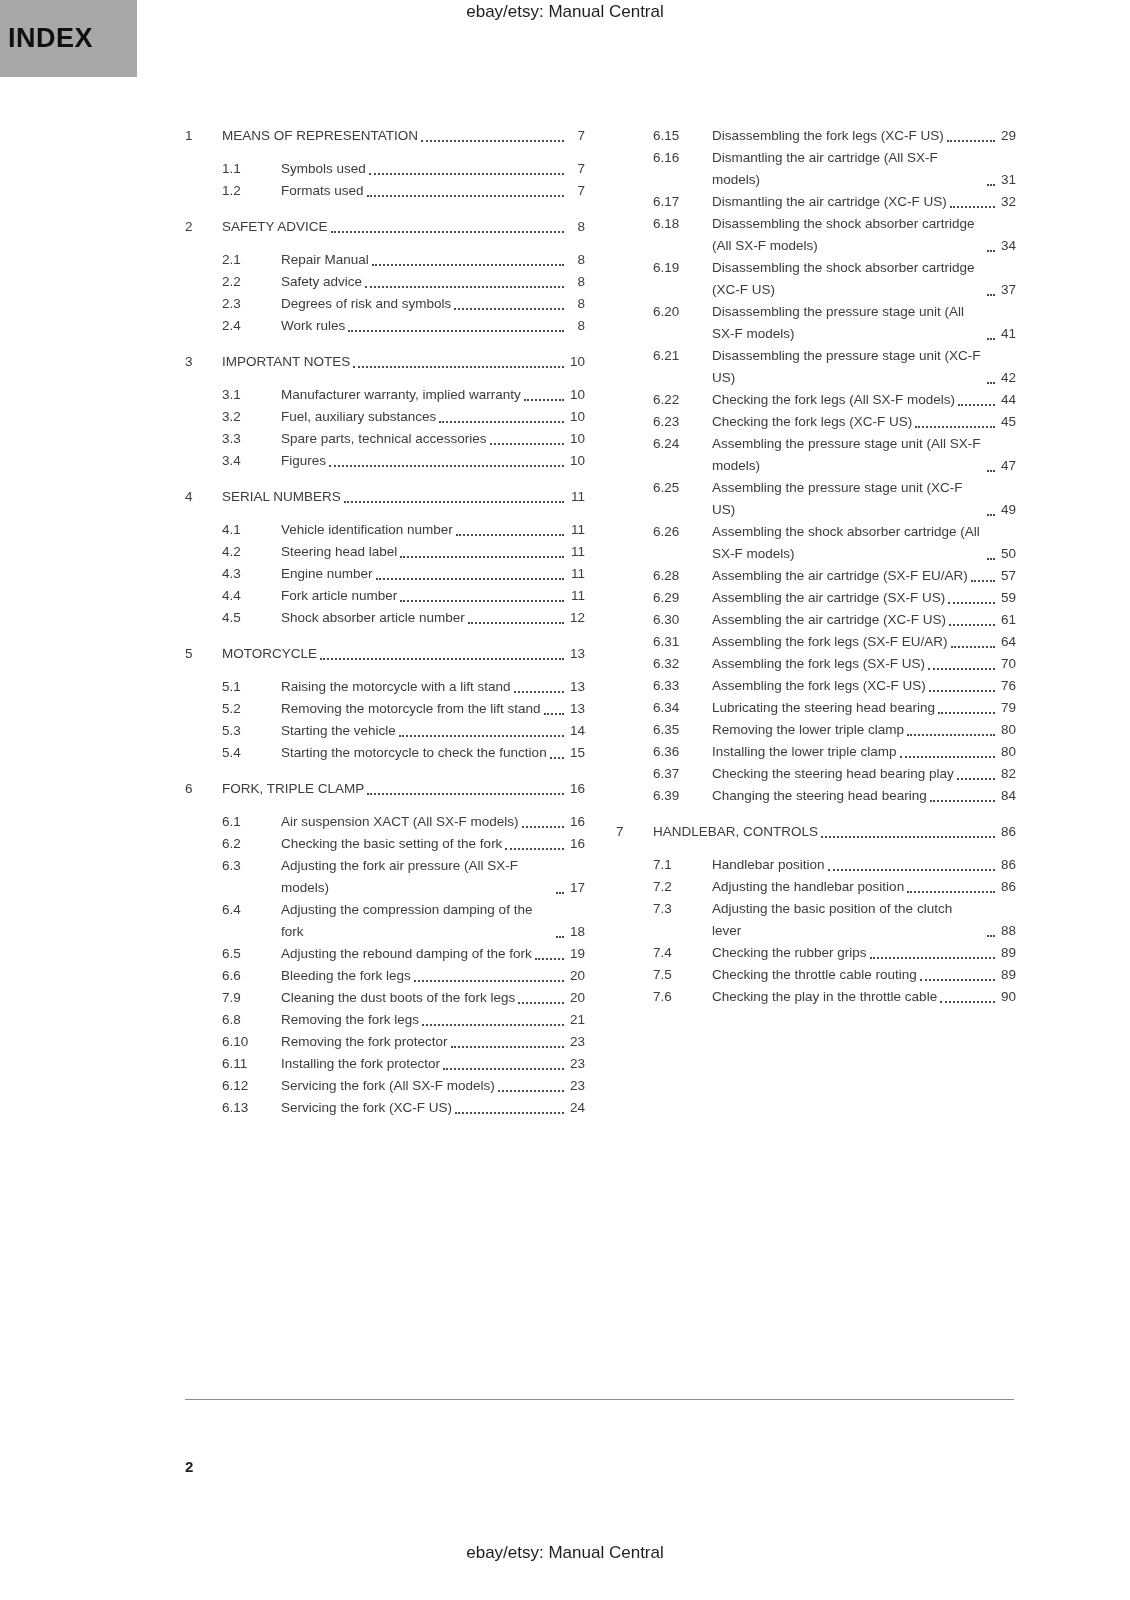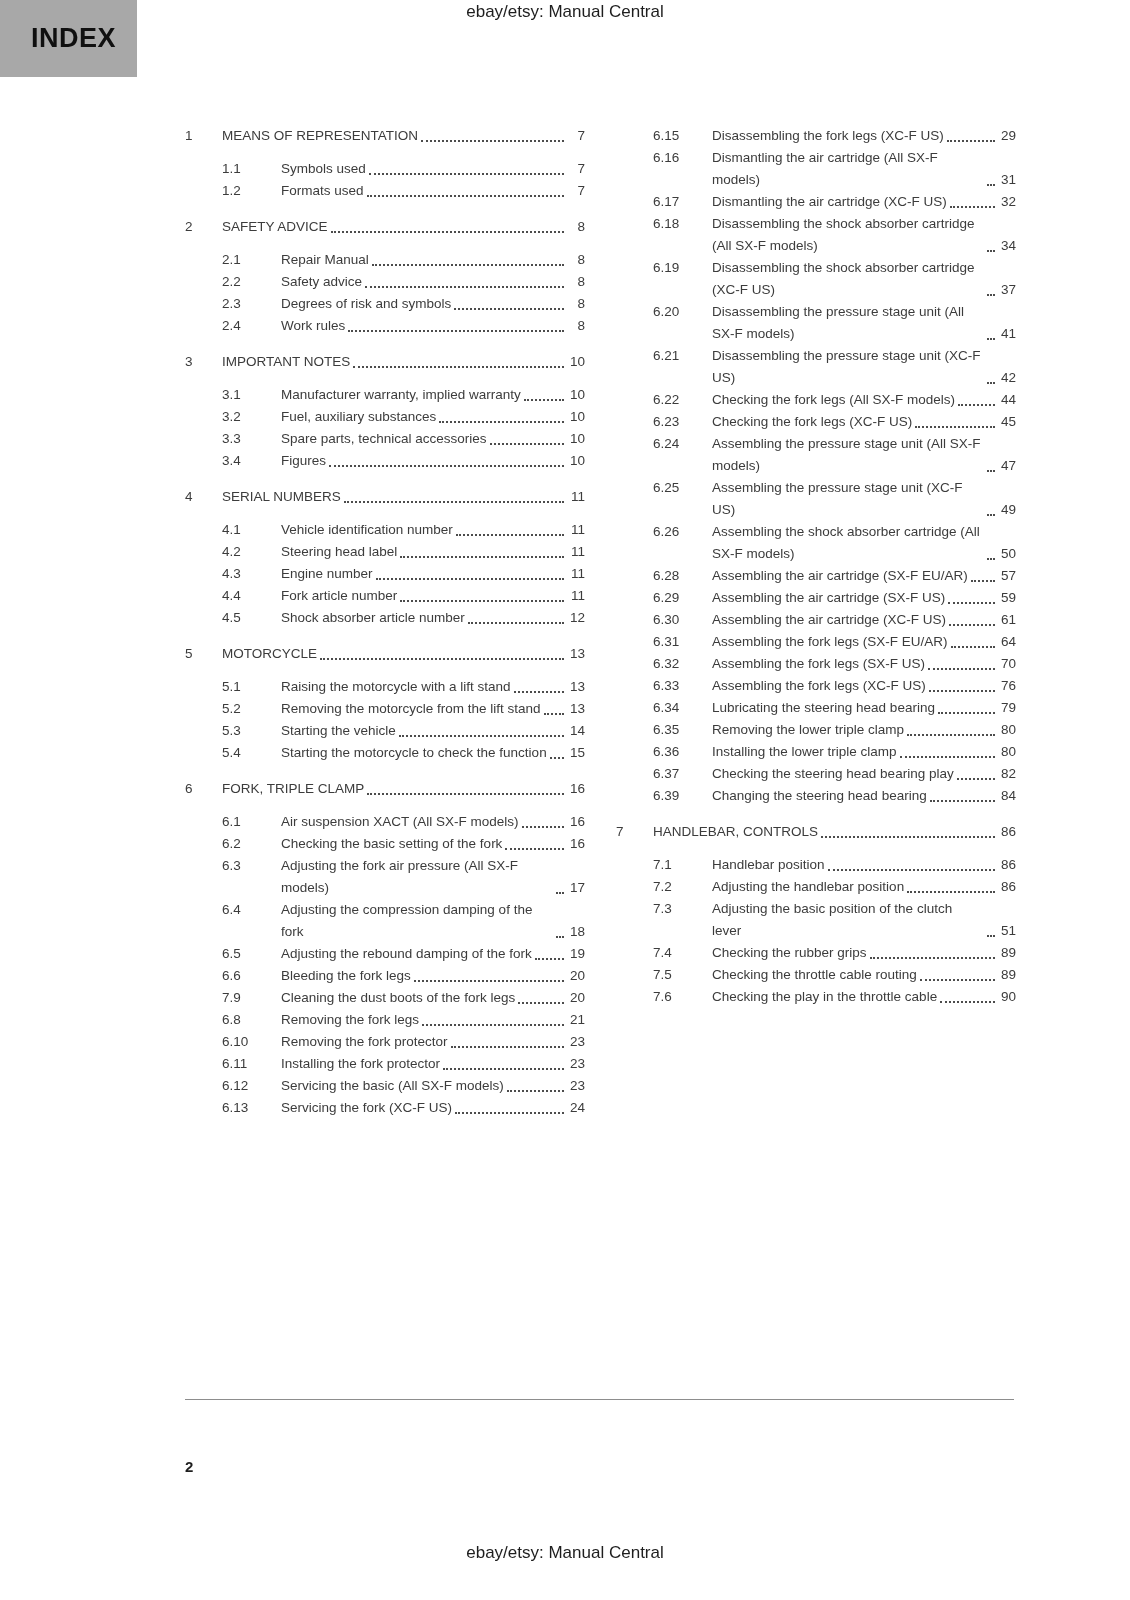--- a/index.html
+++ b/index.html
@@ -17,21 +17,21 @@
     left: 0; top: 0;
     width: 137px; height: 77px;
     background: #a8a8a8;
     display: flex;
     align-items: center;
   }
   .index-tab .index-text {
     font-size: 27px;
     font-weight: bold;
     color: #101010;
-    padding-left: 31px;
+    padding-left: 8px;
     letter-spacing: 0.5px;
   }
   .top-header {
     position: absolute;
     top: 2px; left: 0;
     width: 100%;
     text-align: center;
     font-size: 17px;
     color: #1e1e1e;
   }
@@ -386,21 +386,21 @@
           <span class="num">6.11</span>
           <span class="rest">
             <span class="title">Installing the fork protector</span>
             <span class="leader"></span>
             <span class="page-ref">23</span>
           </span>
         </div>
         <div class="entry level-2">
           <span class="num">6.12</span>
           <span class="rest">
-            <span class="title">Servicing the basic (All SX-F models)</span>
+            <span class="title">Servicing the fork (All SX-F models)</span>
             <span class="leader"></span>
             <span class="page-ref">23</span>
           </span>
         </div>
         <div class="entry level-2">
           <span class="num">6.13</span>
           <span class="rest">
             <span class="title">Servicing the fork (XC-F US)</span>
             <span class="leader"></span>
             <span class="page-ref">24</span>
@@ -614,21 +614,21 @@
             <span class="title">Adjusting the handlebar position</span>
             <span class="leader"></span>
             <span class="page-ref">86</span>
           </span>
         </div>
         <div class="entry level-2">
           <span class="num">7.3</span>
           <span class="rest">
             <span class="title">Adjusting the basic position of the clutch lever</span>
             <span class="leader"></span>
-            <span class="page-ref">51</span>
+            <span class="page-ref">88</span>
           </span>
         </div>
         <div class="entry level-2">
           <span class="num">7.4</span>
           <span class="rest">
             <span class="title">Checking the rubber grips</span>
             <span class="leader"></span>
             <span class="page-ref">89</span>
           </span>
         </div>

